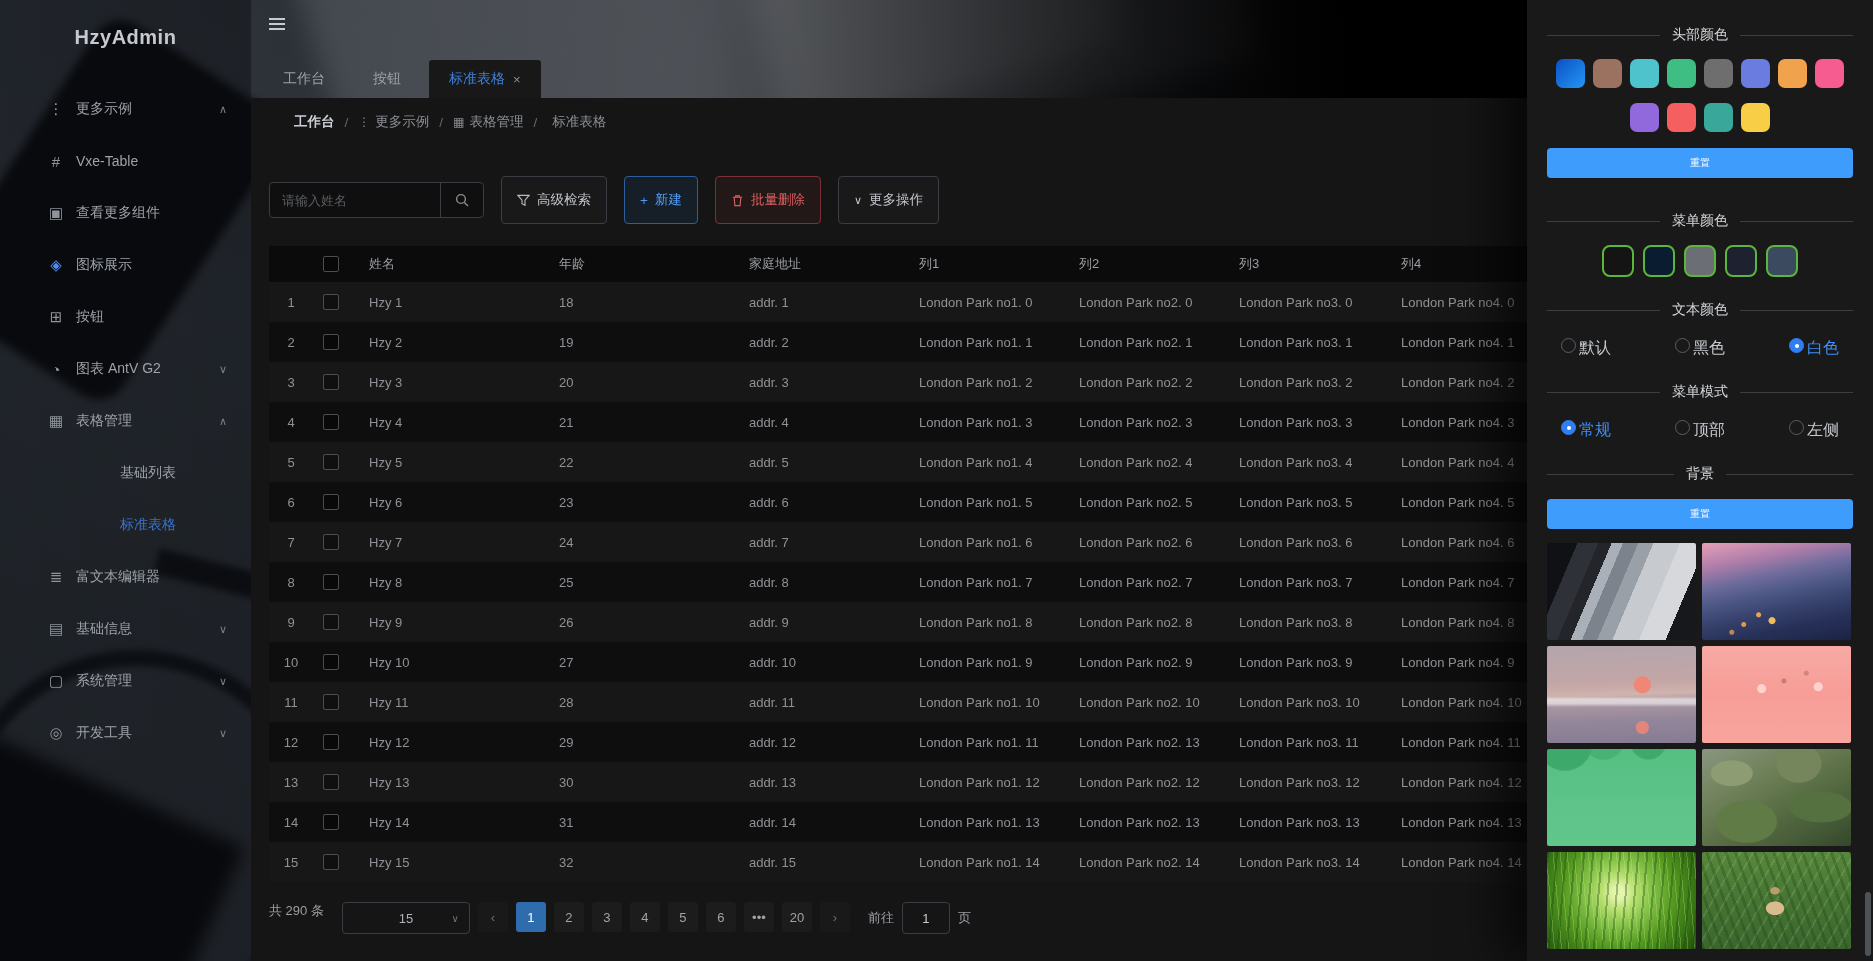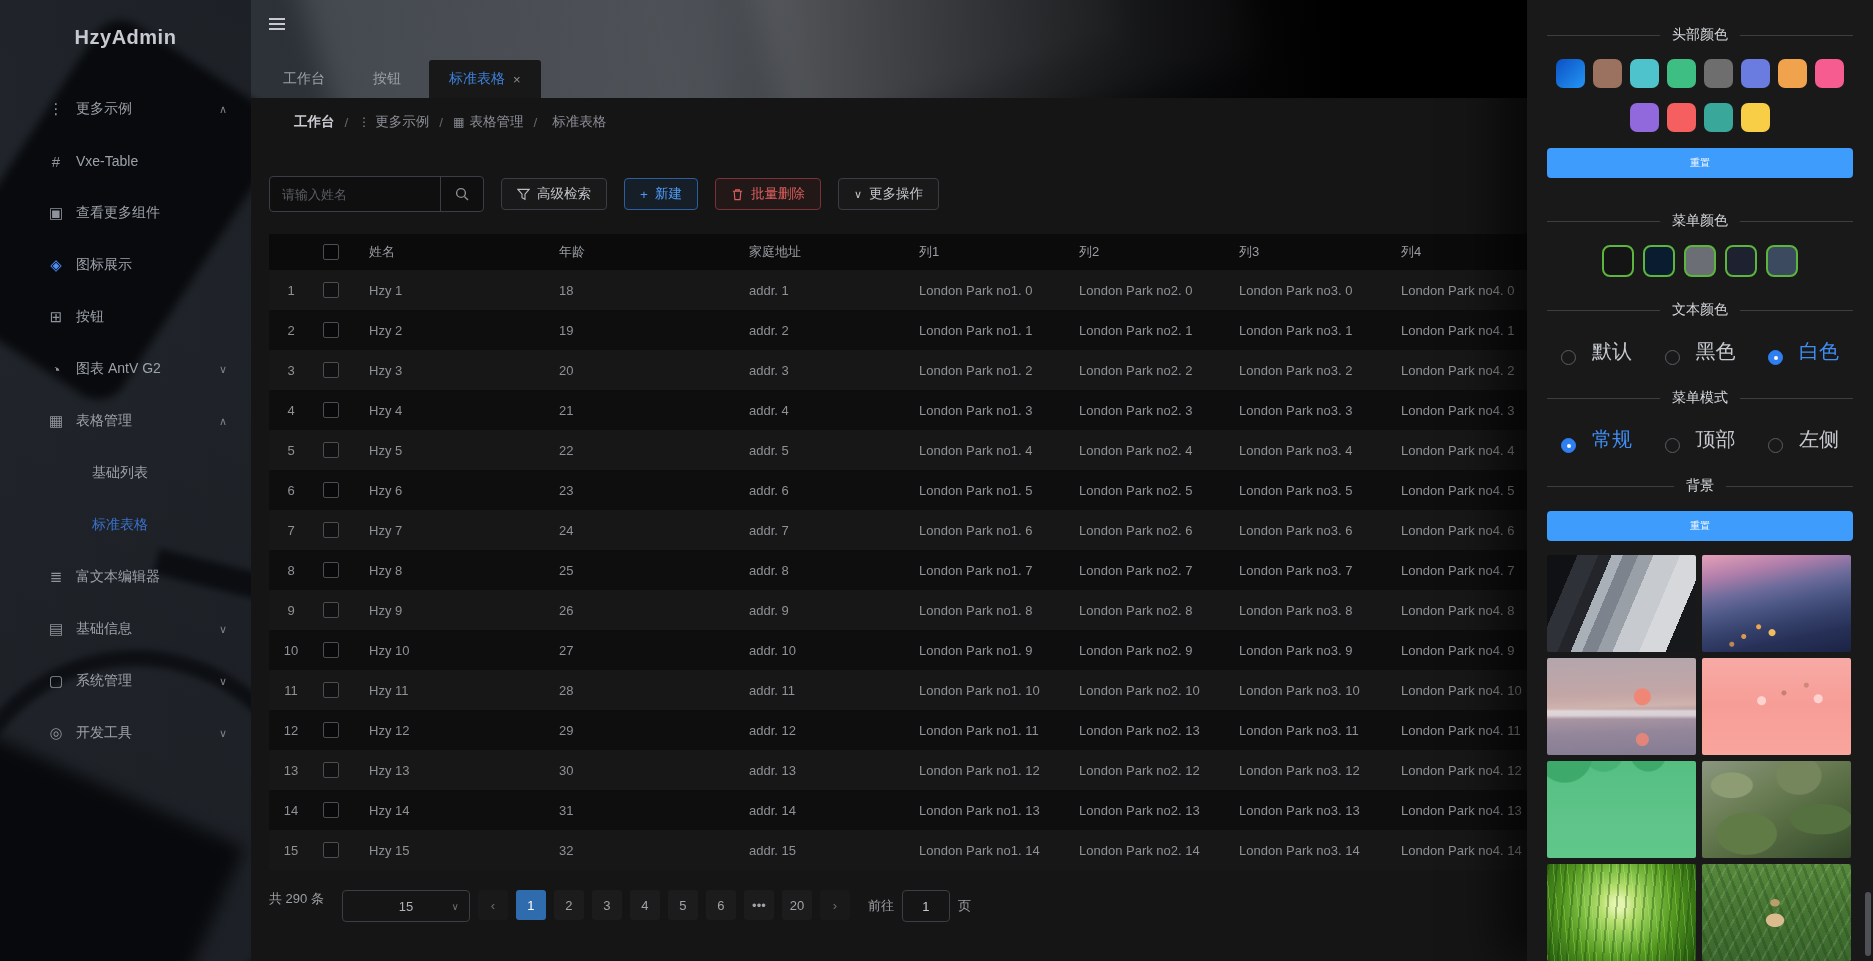--- a/index.html
+++ b/index.html
@@ -25,21 +25,21 @@
              transform:rotate(24deg);filter:blur(8px)}
   .ph-dark{position:absolute;inset:0;
            background:linear-gradient(90deg,rgba(5,7,10,.32) 0%,rgba(4,5,8,.48) 38%,rgba(1,1,2,.8) 58%,#000 72%)}
   
   .sidebar{position:absolute;left:0;top:0;bottom:0;width:251px;background:rgba(10,13,18,.45);z-index:10}
   .logo{padding-top:26px;text-align:center;font-size:20px;font-weight:bold;color:#c6cad0;letter-spacing:.5px}
   .menu{margin-top:34px}
   .menu-item{position:relative;height:52px;display:flex;align-items:center;padding-left:44px;
              color:#9da1a9;font-size:14px;cursor:pointer}
   .menu-item .mi-icon{width:24px;margin-right:8px;font-size:15px;color:#8f939b;text-align:center}
-  .menu-item.child{padding-left:60px}
+  .menu-item.child{padding-left:88px}
   .menu-item.active{color:#3b71c9}
   .mi-icon.accent-icon{color:#4f8ef7}
   .mi-chev{position:absolute;right:24px;font-size:11px;color:#7d8188}
   
   .main{position:absolute;left:251px;right:0;top:0;bottom:0;z-index:20}
   .topbar{height:48px;display:flex;align-items:center;padding-left:18px}
   .hamburger{width:16px;cursor:pointer}
   .hamburger i{display:block;height:2px;background:#c6c9ce;margin:3px 0}
   .tabbar{height:50px;display:flex;align-items:flex-end;padding-left:12px}
   .tab{height:38px;display:flex;align-items:center;gap:8px;padding:0 20px;color:#9aa0a8;
@@ -51,21 +51,21 @@
   .crumb{display:flex;align-items:center}
   .crumb .sep{margin:0 10px;color:#63666d}
   .crumb .crumb-icon{margin-right:5px;font-size:12px;color:#84878e}
   .crumb.first .crumb-label{color:#c9ccd2;font-weight:bold}
   
   .toolbar{display:flex;align-items:center;margin:30px 18px 22px;gap:17px}
   .search-wrap{display:flex;height:34px;border:1px solid #3a3d43;border-radius:4px;overflow:hidden;background:rgba(0,0,0,.25)}
   .search-input{width:146px;background:transparent;border:0;outline:0;padding:0 12px;color:#c6c9cf;font-size:13px}
   .search-input::placeholder{color:#5b5e64}
   .search-btn{width:42px;border-left:1px solid #3a3d43;display:flex;align-items:center;justify-content:center;cursor:pointer}
-  .btn{height:32px;display:flex;align-items:center;gap:7px;padding:0 15px;border:1px solid #3a3d43;
+  .btn{height:48px;display:flex;align-items:center;gap:7px;padding:0 15px;border:1px solid #3a3d43;
        border-radius:4px;background:rgba(255,255,255,.02);color:#c3c6cc;font-size:13.5px;cursor:pointer;box-sizing:border-box}
   .btn .b-icon{display:flex;align-items:center}
   .btn.primary{border-color:#2b5fa0;color:#4f9bf5;background:rgba(32,96,180,.12)}
   .btn.danger{border-color:#7c3136;color:#df5f5f;background:rgba(190,60,60,.08)}
   .chev-glyph{font-size:11px}
   
   .table-wrap{margin:0 18px;position:relative}
   table{border-collapse:collapse;table-layout:fixed;width:1586px;font-size:13px}
   thead th{height:36px;background:#0b0b0b;color:#9a9da3;font-weight:500;text-align:left;padding:0 0 0 10px}
   thead th.col-idx{padding:0}
@@ -94,21 +94,21 @@
   .sec-title{display:flex;align-items:center;gap:12px;color:#d5d8dd;font-size:14px}
   .sec-title .line{flex:1;height:1px;background:#3c3e42}
   .swatch-row{display:flex;justify-content:center;gap:8px;margin-top:15px}
   .swatch{width:29px;height:29px;border-radius:7px;cursor:pointer}
   .reset-btn{height:30px;border-radius:4px;background:#3e9cfc;color:#fff;font-size:10px;display:flex;
              align-items:center;justify-content:center;margin-top:16px;cursor:pointer}
   .gap-lg{margin-top:34px}
   .gap-md{margin-top:24px}
   .menu-swatch{width:32px;height:32px;border:2px solid #5cb53c;border-radius:8px;box-sizing:border-box;cursor:pointer}
   .radio-row{display:flex;justify-content:space-between;padding:0 14px;margin-top:19px}
-  .radio{display:flex;align-items:flex-end;gap:16px;font-size:20px;color:#c6c9cf;cursor:pointer}
+  .radio{display:flex;align-items:flex-start;gap:3px;font-size:16px;color:#c6c9cf;cursor:pointer}
   .dot{width:15px;height:15px;border-radius:50%;border:1px solid #5a5d63;box-sizing:border-box;position:relative}
   .radio.checked .dot{background:#2f7ff2;border-color:#2f7ff2}
   .radio.checked .dot::after{content:"";position:absolute;inset:4.5px;background:#fff;border-radius:50%}
   .radio.checked .radio-label{color:#3f8df5}
   .thumb-grid{display:grid;grid-template-columns:repeat(2,149px);gap:6px;margin-top:14px}
   .thumb{height:97px;border-radius:2px;cursor:pointer}
   .scroll-thumb{position:absolute;right:2px;top:892px;width:6px;height:64px;background:#4e5156;border-radius:3px;z-index:60}
   svg{display:block}
 </style>
 </head>

